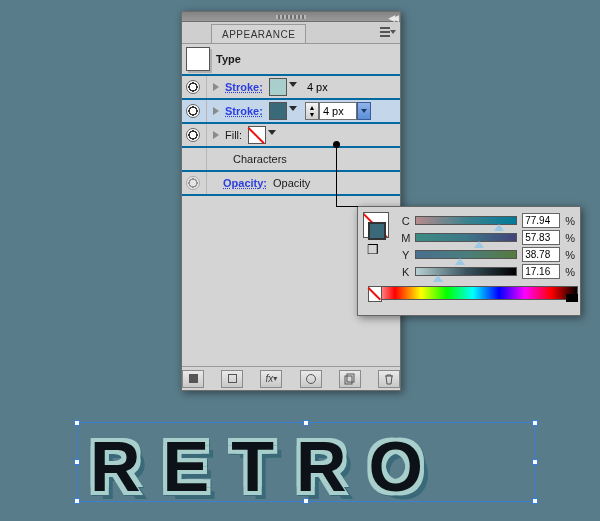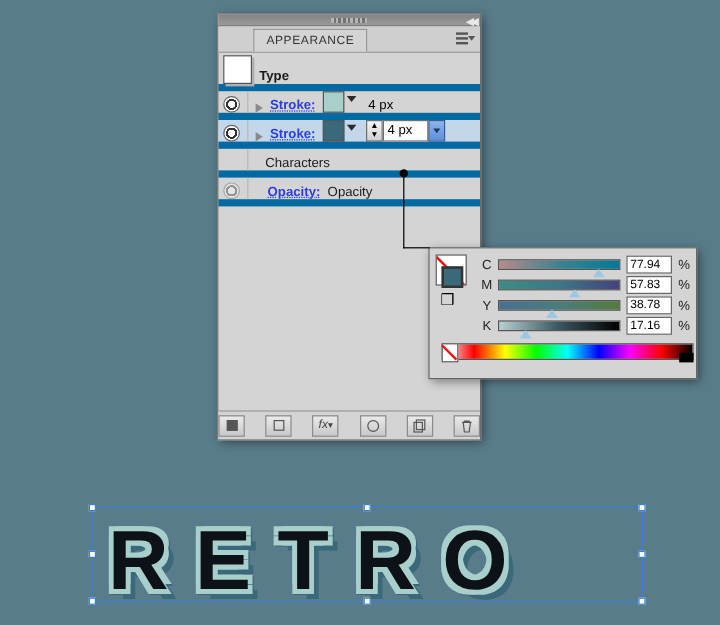--- a/index.html
+++ b/index.html
@@ -9,21 +9,21 @@
   .panel-drag{height:10px;background:linear-gradient(#838383,#9a9a9a);position:relative;border-bottom:1px solid #6d6d6d;}
   .panel-drag::before{content:"";position:absolute;left:50%;top:3px;width:30px;height:4px;transform:translateX(-50%);
     background:repeating-linear-gradient(90deg,#b8b8b8 0 2px,#707070 2px 4px);}
   .panel-drag .collapse{position:absolute;right:4px;top:1px;color:#e8e8e8;font-size:9px;letter-spacing:-3px;}
   .tabbar{height:22px;background:#cfcfcf;border-bottom:1px solid #999;display:flex;align-items:flex-end;padding-left:5px;position:relative;}
   .tabbar .tab{background:#d4d4d4;border:1px solid #999;border-bottom:none;padding:4px 10px 3px;font-size:10px;letter-spacing:.5px;color:#333;margin-left:24px;}
   .tabbar .menu{position:absolute;right:4px;top:3px;width:16px;height:14px;display:flex;flex-direction:column;justify-content:center;gap:2px;cursor:pointer;}
   .tabbar .menu span{height:2px;background:#555;width:10px;}
   .tabbar .menu .tri{width:0;height:0;border-top:4px solid #555;border-left:3px solid transparent;border-right:3px solid transparent;position:absolute;right:0;top:5px;}
   
-  .row{display:flex;align-items:flex-end;height:24px;border-bottom:6px solid #0369a1;padding-left:4px;gap:6px;}
+  .row{display:flex;align-items:center;height:24px;border-bottom:2px solid #0369a1;padding-left:4px;gap:6px;}
   .row.tall{height:32px;}
   .row .eye{width:14px;height:14px;background:radial-gradient(circle at 50% 50%,#fff 0 35%,#333 36% 55%,#fff 56% 100%);border:1px solid #666;border-radius:50%;}
   .row .sep{width:1px;height:100%;background:#b7b7b7;}
   .row .tri{width:0;height:0;border-left:6px solid #8a8a8a;border-top:4px solid transparent;border-bottom:4px solid transparent;}
   .row .label{color:#1a1a1a;}
   .row .link{color:#2b3fe0;text-decoration:underline dotted;font-weight:bold;}
   .swatch{width:18px;height:18px;border:1px solid #555;background:#fff;position:relative;}
   .swatch.large{width:24px;height:24px;box-shadow:2px 2px 0 #b0b0b0;}
   .swatch.teal{background:#a9cfcd;}
   .swatch.darkteal{background:#3a6a79;}
@@ -130,25 +130,35 @@
         <div class="swatch darkteal"></div>
         <div class="arrow" style="position:absolute;right:-10px;top:4px;width:0;height:0;border-top:5px solid #2a2a2a;border-left:4px solid transparent;border-right:4px solid transparent;"></div>
       </div>
     <div class="num-input" style="margin-left:12px">
       <div class="step">▲<br>▼</div>
       <input value="4 px" style="">
       <div class="dd"></div>
     </div>
   </div>
 
+  <div class="row">
+    <div class="eye"></div>
+      <div class="sep"></div>
+    <div class="tri"></div>
+    <span class="label">Fill:</span>
+    <div style="position:relative">
+        <div class="swatch none"></div>
+        <div class="arrow" style="position:absolute;right:-10px;top:4px;width:0;height:0;border-top:5px solid #2a2a2a;border-left:4px solid transparent;border-right:4px solid transparent;"></div>
+      </div>
+  </div>
 
   <div class="row">
     <div style="width:14px"></div>
       <div class="sep"></div>
-    <span class="label" style="margin-left:8px">Characters</span>
+    <span class="label" style="margin-left:20px">Characters</span>
   </div>
 
   <div class="row">
     <div class="eye" style="opacity:.4"></div>
       <div class="sep"></div>
     <span class="link" style="margin-left:10px">Opacity:</span>
     <span class="label">Opacity</span>
   </div>
 
   <div class="empty"></div>

